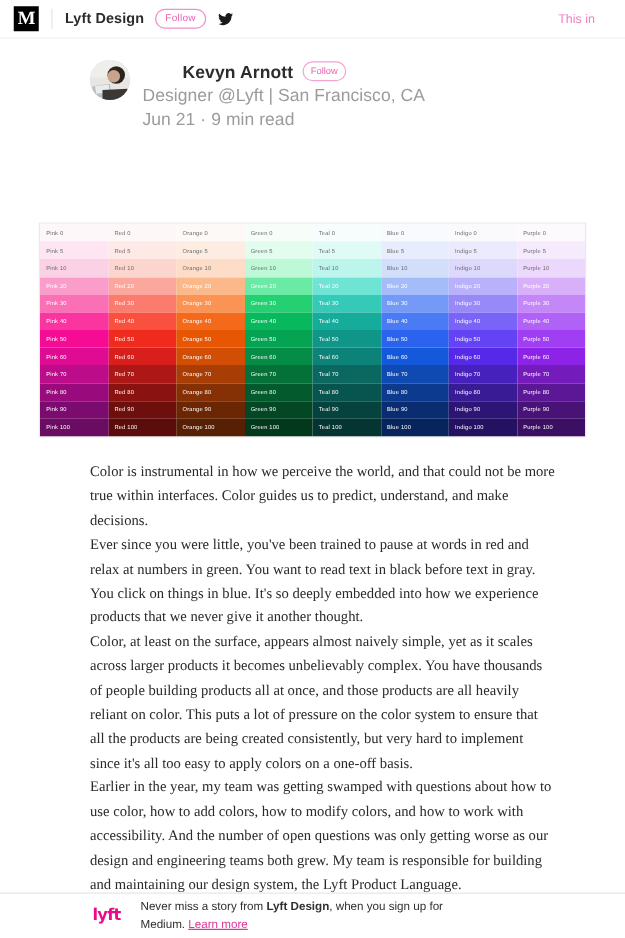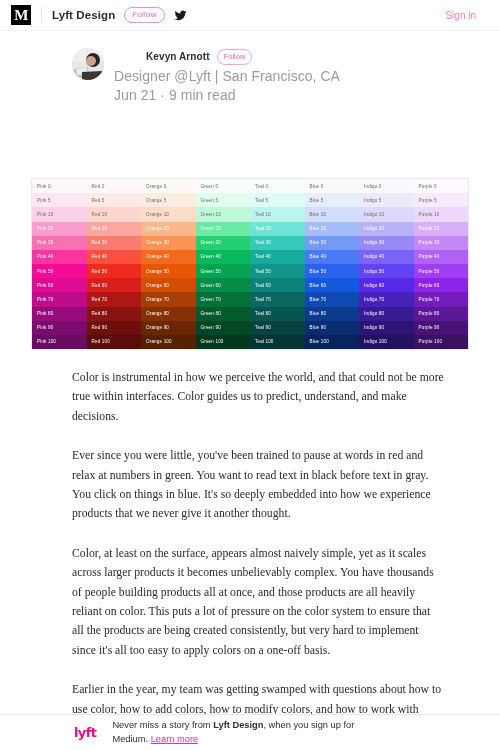--- a/index.html
+++ b/index.html
@@ -48,21 +48,21 @@
     margin: 17px 0 0 72px;
   }
   .avatar {
     width: 32px; height: 32px; border-radius: 50%;
     overflow: hidden; flex: none; margin-right: 10px; background:#d8d6d2;
     position: relative;
   }
   .author-meta { padding-top: 1px; }
   .author-line1 { display: flex; align-items: center; }
   .author-name {
-    font-size: 10px; font-weight: bold; color: #2d2d2d; letter-spacing:.1px;padding-left:32px;
+    font-size: 14px; font-weight: bold; color: #2d2d2d; letter-spacing:.1px;padding-left:32px;
   }
   .follow-pill-sm {
     margin-left: 7px;
     border: 1px solid #f2a5d1; color: #ec5fb0;
     border-radius: 10px; font-size: 7.5px; padding: 2px 6px 2.5px;
     background:#fff; white-space:nowrap;
   }
   .author-sub, .author-date {
     font-size: 14px; color: #9b9b9b; margin-top: 3px; letter-spacing: .05px;
   }
@@ -94,21 +94,21 @@
     display: flex; align-items: center;
     padding-left: 5px;
     font-size: 4.6px; letter-spacing: .15px;
     white-space: nowrap; overflow: hidden;
   }
 
   
   .body-copy p {
     font-family: "Liberation Serif", serif;
     font-size: 11.7px; line-height: 19.4px;
-    color: #2a2a2a; margin-top: 20px; letter-spacing: .01px;
+    color: #2a2a2a; letter-spacing: .01px;
   }
   .body-wrap {
     position: absolute; left: 72px; top: 368px; width: 372px;
     height: 352px; overflow: hidden;
   }
 
   
   .banner {
     position: absolute; left: 0; bottom: 0; width: 500px; height: 36px;
     background: #ffffff; border-top: 1px solid #e8e8e8;
@@ -141,21 +141,21 @@
 
   <div class="navbar">
     <div class="m-logo">M</div>
     <div class="nav-div"></div>
     <div class="pub-name">Lyft Design</div>
     <div class="follow-pill">Follow</div>
     <svg class="tw-icon" viewBox="0 0 24 24">
       <path fill="#1a1a1a" d="M23 4.9a9 9 0 0 1-2.6.7 4.5 4.5 0 0 0 2-2.5 9 9 0 0 1-2.9 1.1 4.5 4.5 0 0 0-7.7 4.1A12.8 12.8 0 0 1 2.5 3.6a4.5 4.5 0 0 0 1.4 6 4.5 4.5 0 0 1-2-.6v.1a4.5 4.5 0 0 0 3.6 4.4 4.5 4.5 0 0 1-2 .1 4.5 4.5 0 0 0 4.2 3.1A9 9 0 0 1 1 18.6a12.7 12.7 0 0 0 6.9 2c8.3 0 12.8-6.9 12.8-12.8V7.2A9 9 0 0 0 23 4.9z"></path>
     </svg>
     <div class="nav-spacer"></div>
-    <div class="signin">Sign in</div>
+    <div class="signin">This in</div>
   </div>
 
   <div class="author">
     <div class="avatar">
       <svg viewBox="0 0 32 32" width="32" height="32">
         <rect width="32" height="32" fill="#e8e6e2"></rect>
         <rect x="0" y="0" width="32" height="14" fill="#efeeeb"></rect>
         <circle cx="21" cy="12" r="7" fill="#2b2520"></circle>
         <circle cx="19" cy="13" r="5" fill="#c9a38c"></circle>
         <path d="M2 30 L2 21 L16 19 L17 30 Z" fill="#b9bfc4"></path>

